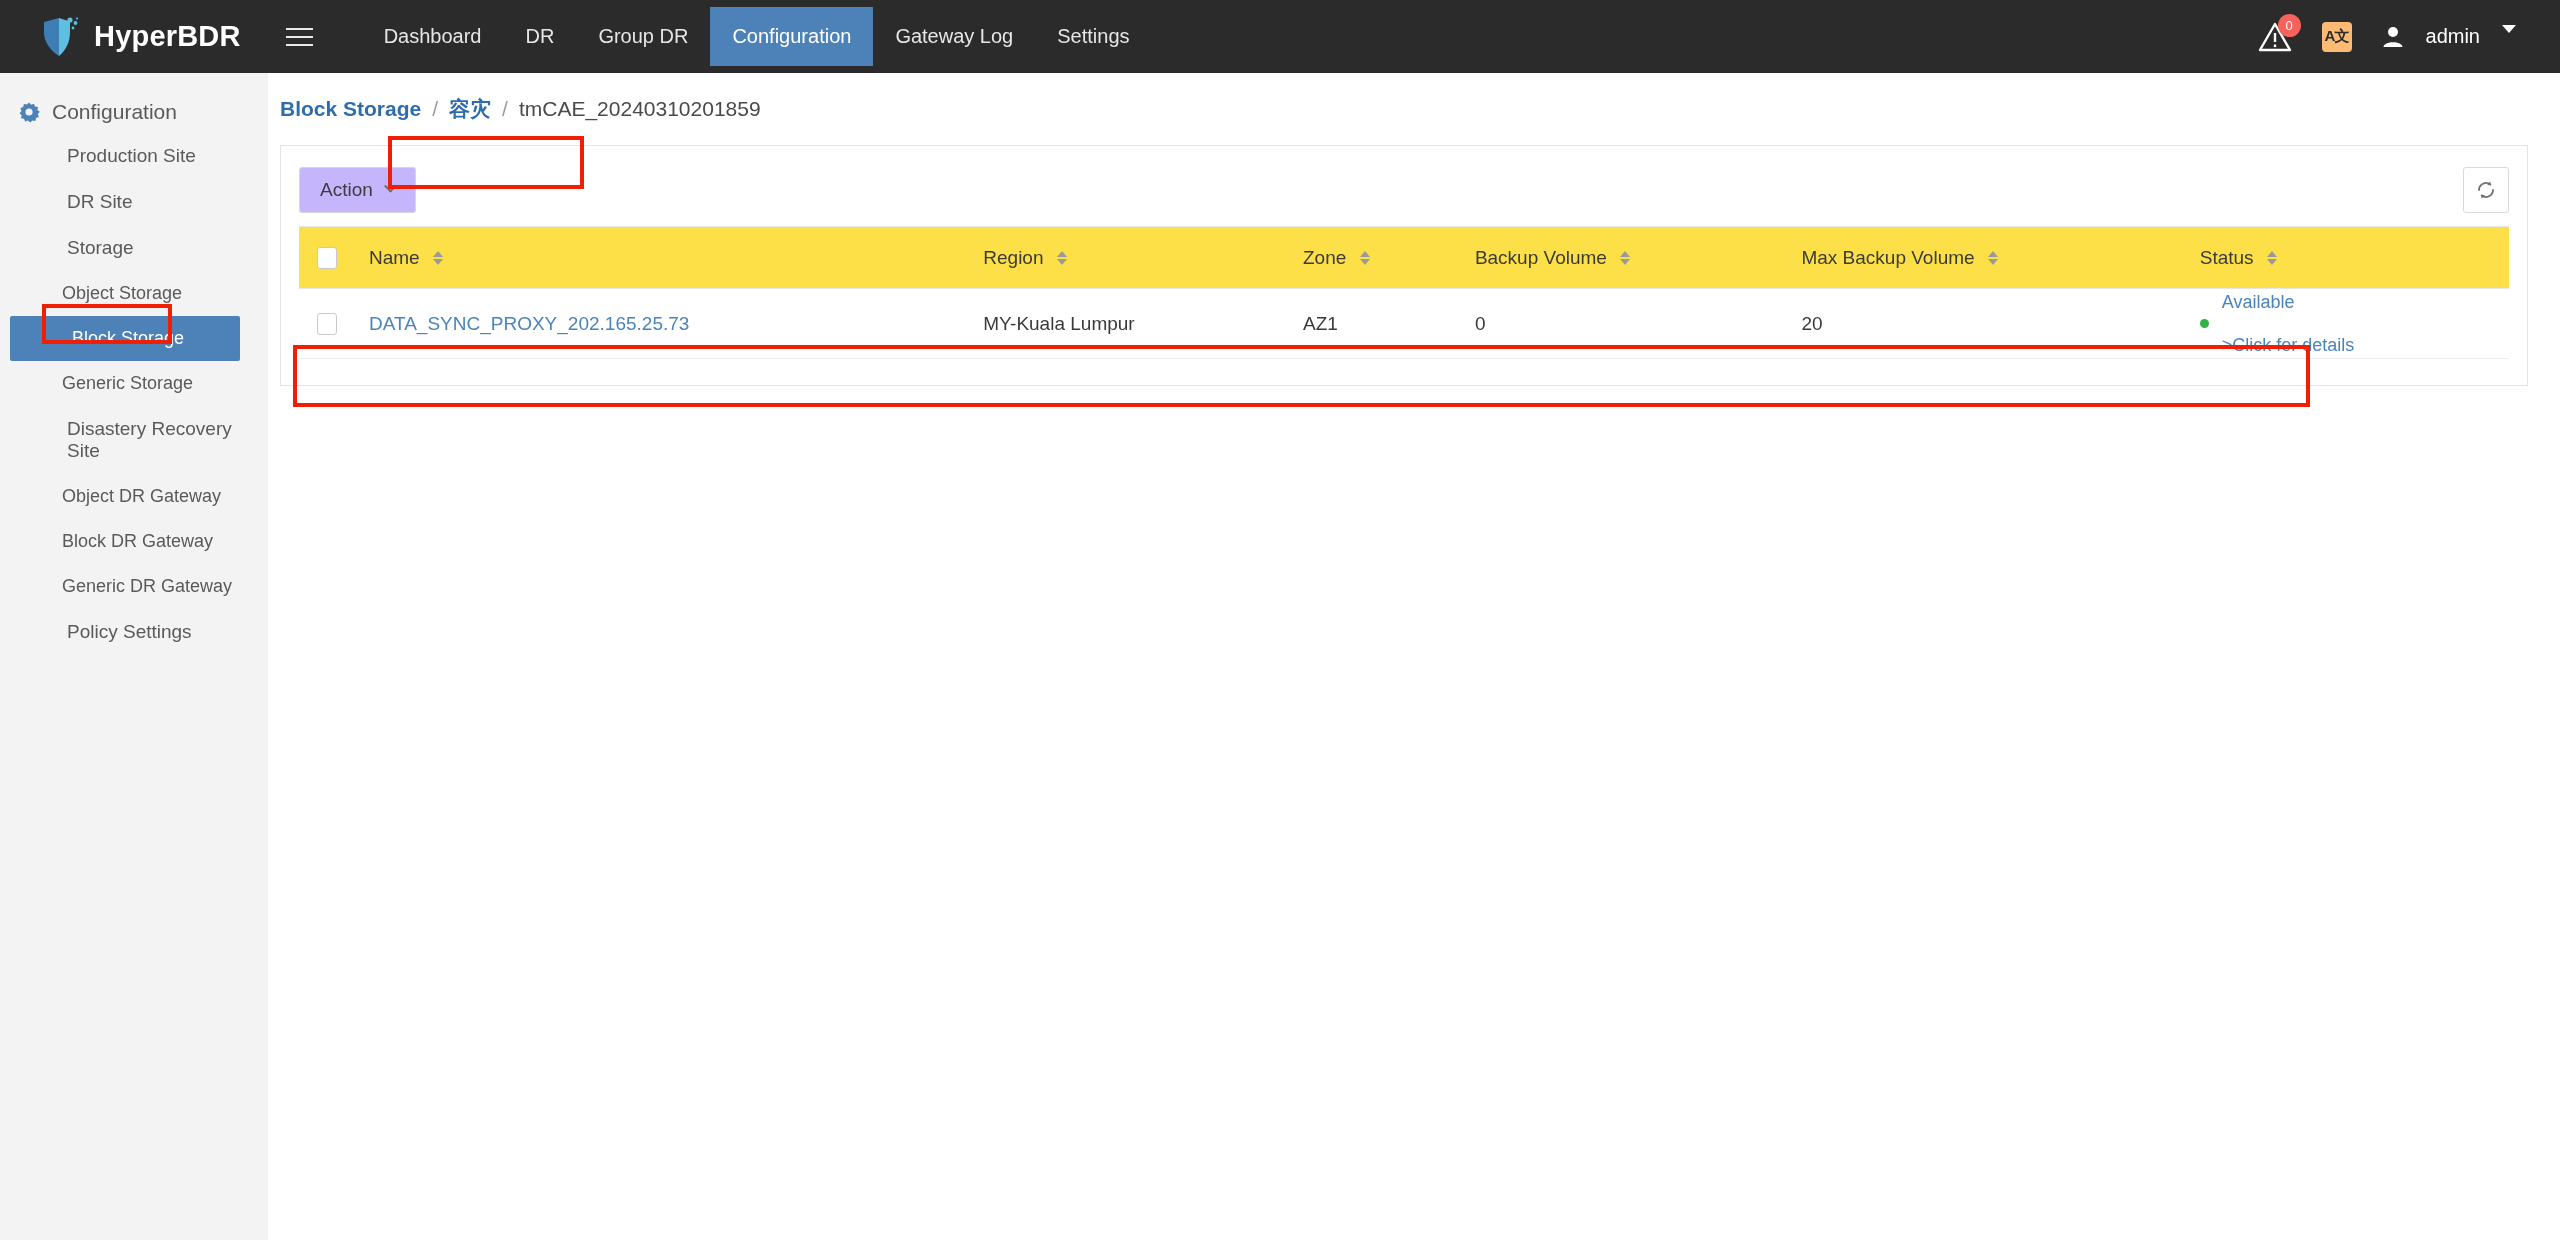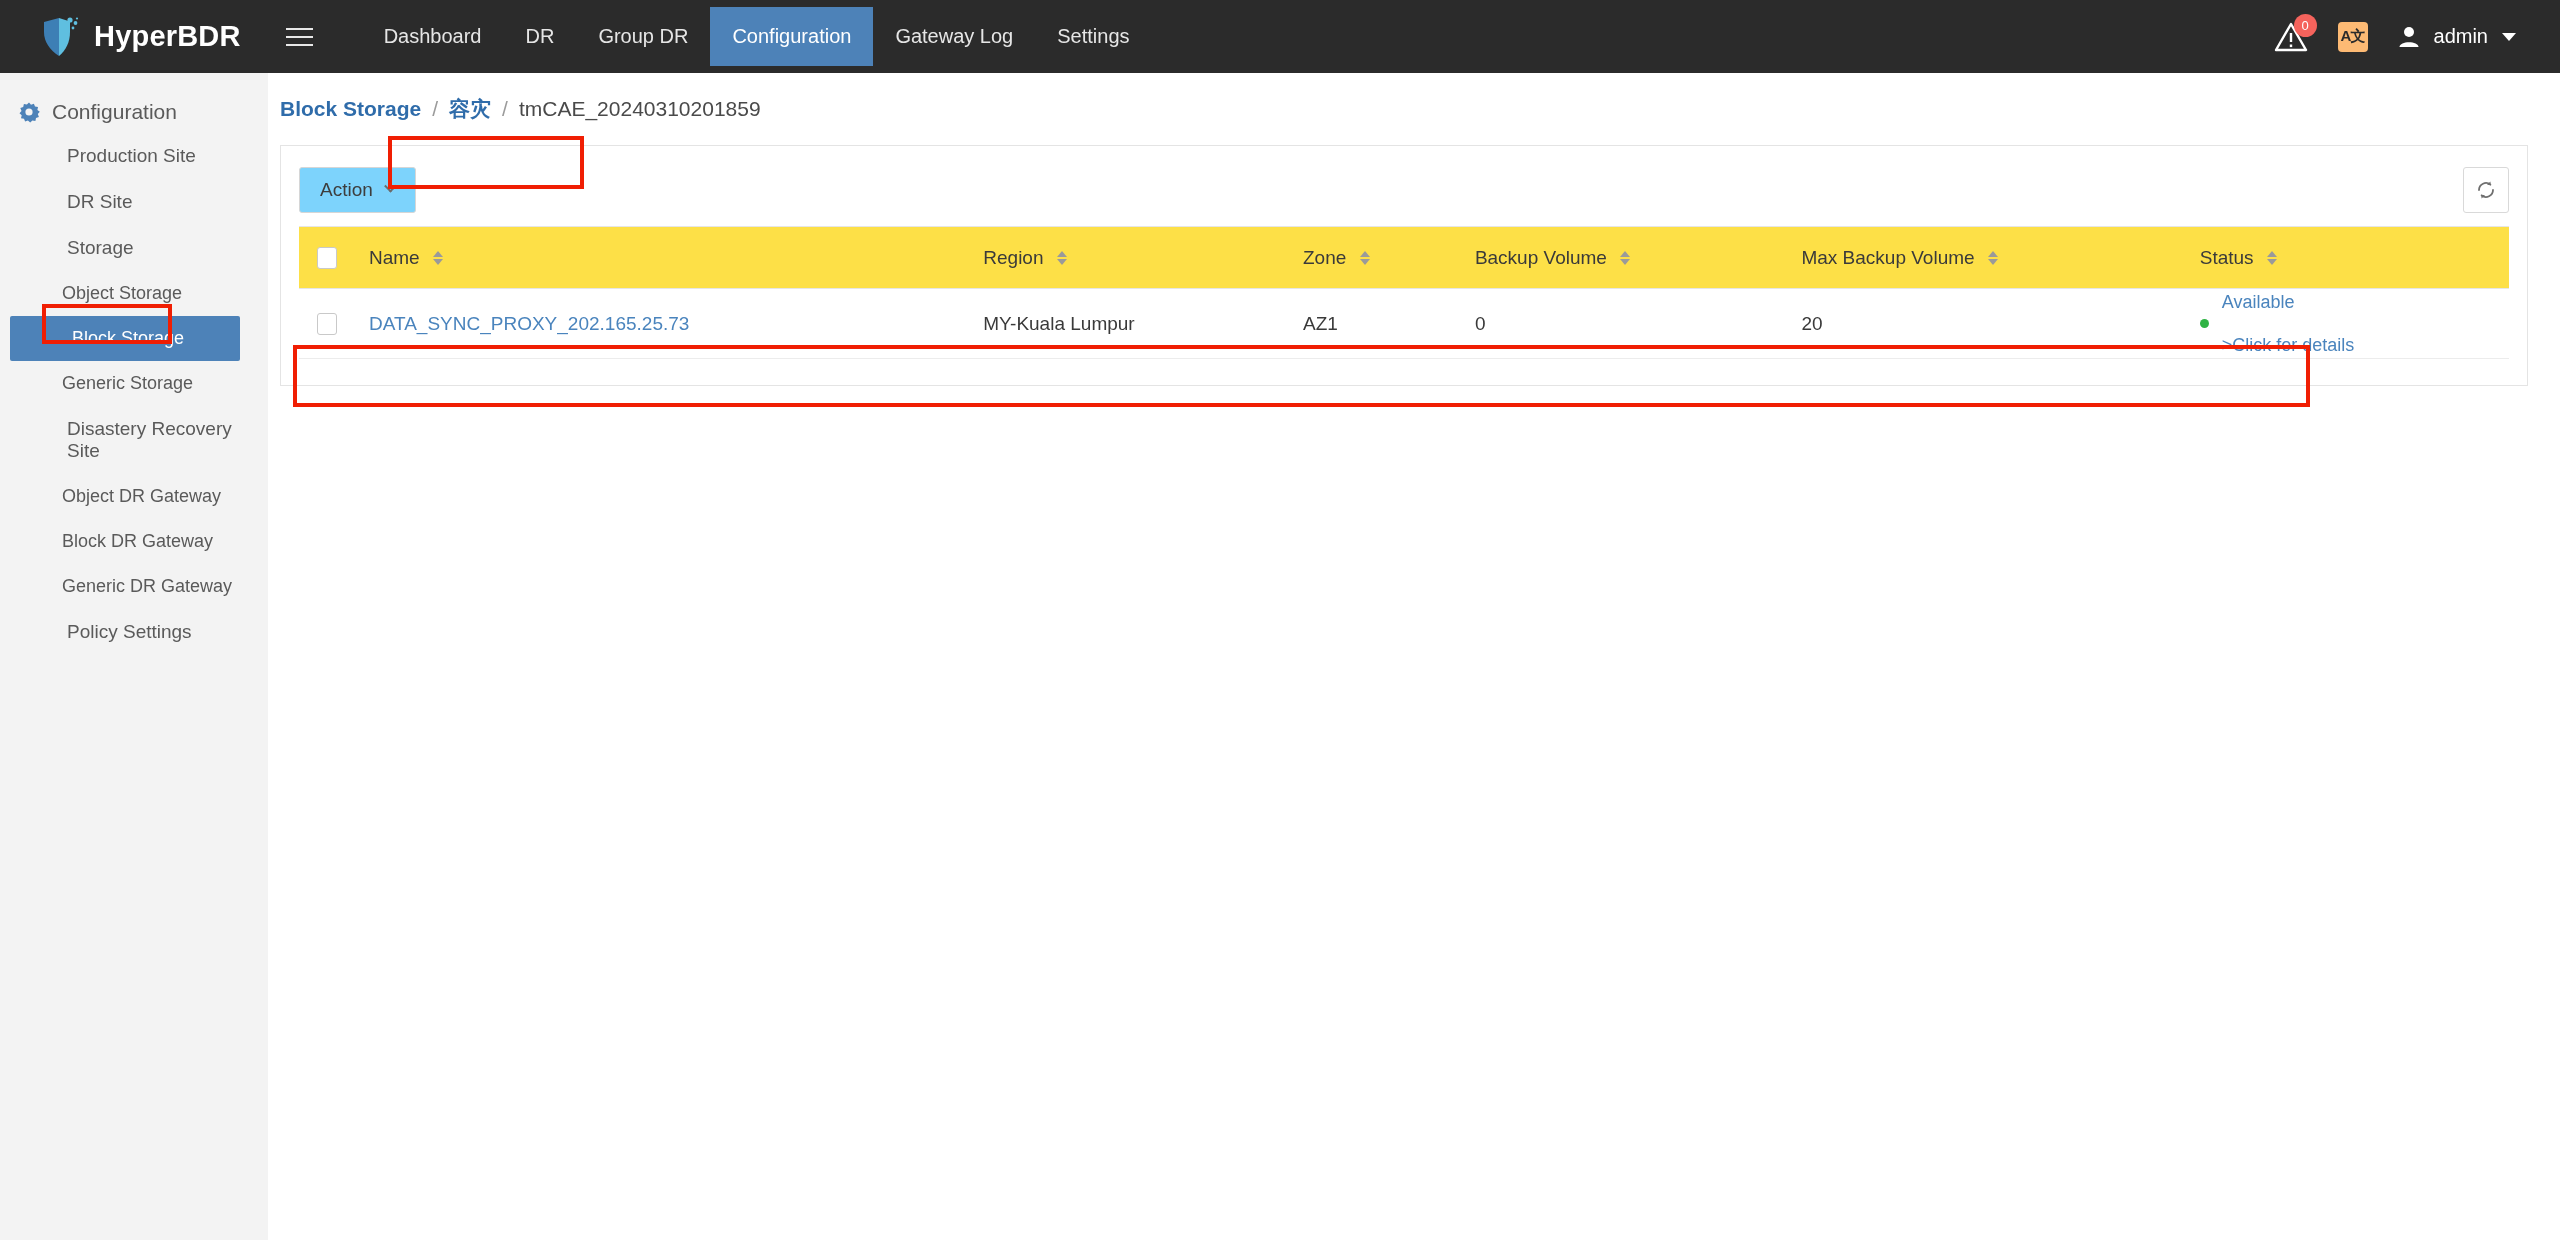--- a/index.html
+++ b/index.html
@@ -51,21 +51,21 @@
     background: #f5635c; color: #fff; font-size: 13px;
     display: flex; align-items: center; justify-content: center;
     padding: 0 5px; font-family: "Liberation Sans", sans-serif;
   }
   .lang-icon {
     width: 30px; height: 30px; background: #fdba74; border-radius: 4px;
     color: #2b2b2b; font-size: 15px; font-weight: bold;
     display: flex; align-items: center; justify-content: center;
     cursor: pointer; letter-spacing: -1px;
   }
-  .userbox { display: flex; align-items: center; gap: 14px; cursor: pointer; font-size: 20px; }
+  .userbox { display: flex; align-items: flex-start; gap: 22px; cursor: pointer; font-size: 20px; }
   .caret-down {
     width: 0; height: 0; border-left: 7px solid transparent;
     border-right: 7px solid transparent; border-top: 8px solid #ffffff;
   }
 
   
   .sidebar {
     position: absolute; top: 73px; left: 0;
     width: 268px; height: 1167px;
     background: #f3f3f3;
@@ -107,21 +107,21 @@
   }
   .tab.active { color: #4a84bd; border-bottom: 3px solid #4a84bd; }
 
   .card {
     margin: 22px 12px 0 12px; width: 2248px;
     border: 1px solid #e4e4e4; background: #fff;
     padding: 20px 18px 26px 18px;
   }
   .toolbar { display: flex; align-items: center; height: 48px; }
   .action-btn {
-    border: 1px solid #d6d6d6; background: #7dd3fc; border-radius: 3px;
+    border: 1px solid #d6d6d6; background: #c4b5fd; border-radius: 3px;
     height: 46px; padding: 0 20px; font-size: 19px; color: #3d3d3d;
     display: flex; align-items: center; gap: 13px; cursor: pointer;
   }
   .chev {
     width: 9px; height: 9px; border-right: 2px solid #6c6c6c;
     border-bottom: 2px solid #6c6c6c; transform: rotate(45deg) translate(-3px,-3px);
   }
   .refresh-btn {
     margin-left: auto; width: 46px; height: 46px;
     border: 1px solid #d9d9d9; border-radius: 3px; background: #fff;

